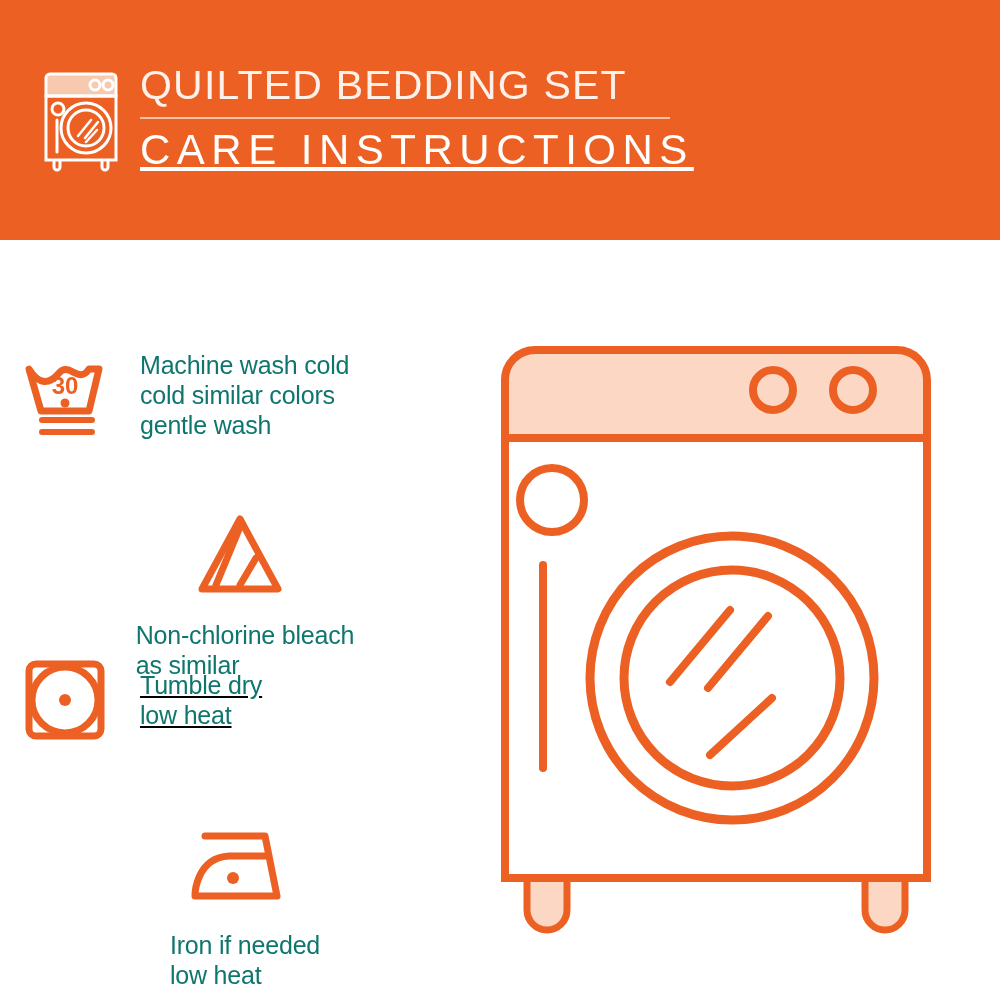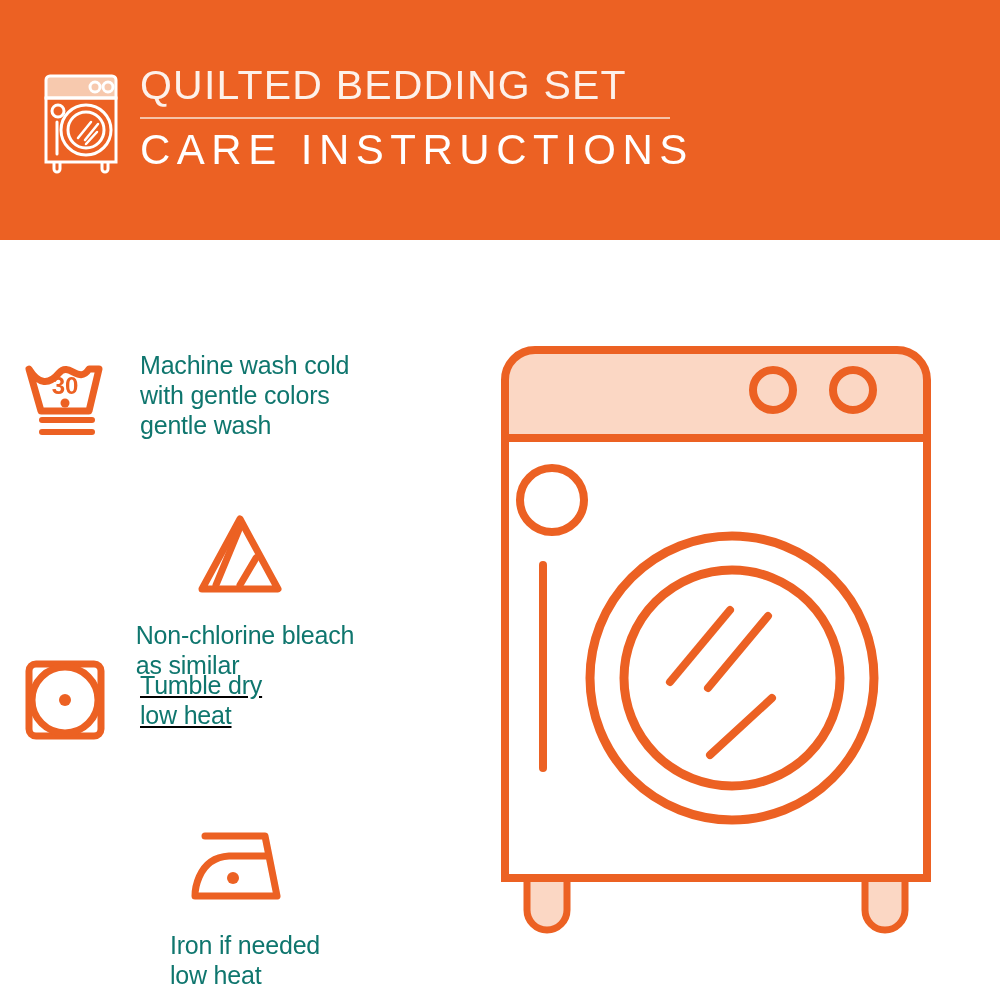--- a/index.html
+++ b/index.html
@@ -23,21 +23,21 @@
     width: 1000px;
     height: 240px;
     background: #ec6123;
     box-sizing: border-box;
   }
   .header-inner {
     position: absolute;
     left: 44px;
     top: 62px;
     display: flex;
-    align-items: flex-end;
+    align-items: flex-start;
   }
   .header-logo {
     width: 74px;
     height: 104px;
     margin-right: 22px;
     margin-top: 6px;
     flex: 0 0 auto;
   }
   .header-text {
     display: block;
@@ -56,20 +56,21 @@
     background: #f6c3a7;
     margin: 9px 0 7px 0;
   }
   .title-line2 {
     color: #ffffff;
     font-size: 42px;
     line-height: 48px;
     letter-spacing: 6.5px;
     font-weight: 400;
     white-space: nowrap;
+    text-decoration: underline;
   }
 
   
   .care-list {
     position: absolute;
     left: 0;
     top: 240px;
     width: 480px;
     height: 848px;
     padding-left: 23px;
@@ -157,21 +158,21 @@
       <svg viewBox="0 0 100 100" width="100" height="100">
         <path d="M10 24 C20 40 30 40 40 28 C50 16 60 40 70 24 L80 24 L70 66 L22 66 Z" fill="none" stroke="#ec6123" stroke-width="7" stroke-linejoin="round" stroke-linecap="round" transform="translate(4,0)"></path>
         <text x="50" y="49" font-family="'Liberation Sans', sans-serif" font-size="24" font-weight="bold" fill="#ec6123" text-anchor="middle">30</text>
         <circle cx="50" cy="58" r="4.5" fill="#ec6123"></circle>
         <rect x="24" y="72" width="56" height="6" rx="3" fill="#ec6123"></rect>
         <rect x="24" y="84" width="56" height="6" rx="3" fill="#ec6123"></rect>
       </svg>
     </div>
     <div class="care-text">
       <span class="ln">Machine wash cold</span>
-      <span class="ln">with gentle colors</span>
+      <span class="ln">cold similar colors</span>
       <span class="ln">gentle wash</span>
     </div>
   </div>
 
   <div class="care-row care-row-1">
     <div class="care-icon">
       <svg viewBox="0 0 100 100" width="100" height="100">
         <path d="M50 14 L88 84 L12 84 Z" fill="none" stroke="#ec6123" stroke-width="7" stroke-linejoin="round"></path>
         <line x1="50" y1="22" x2="26" y2="80" stroke="#ec6123" stroke-width="7" stroke-linecap="round"></line>
         <line x1="66" y1="53" x2="50" y2="80" stroke="#ec6123" stroke-width="7" stroke-linecap="round"></line>

